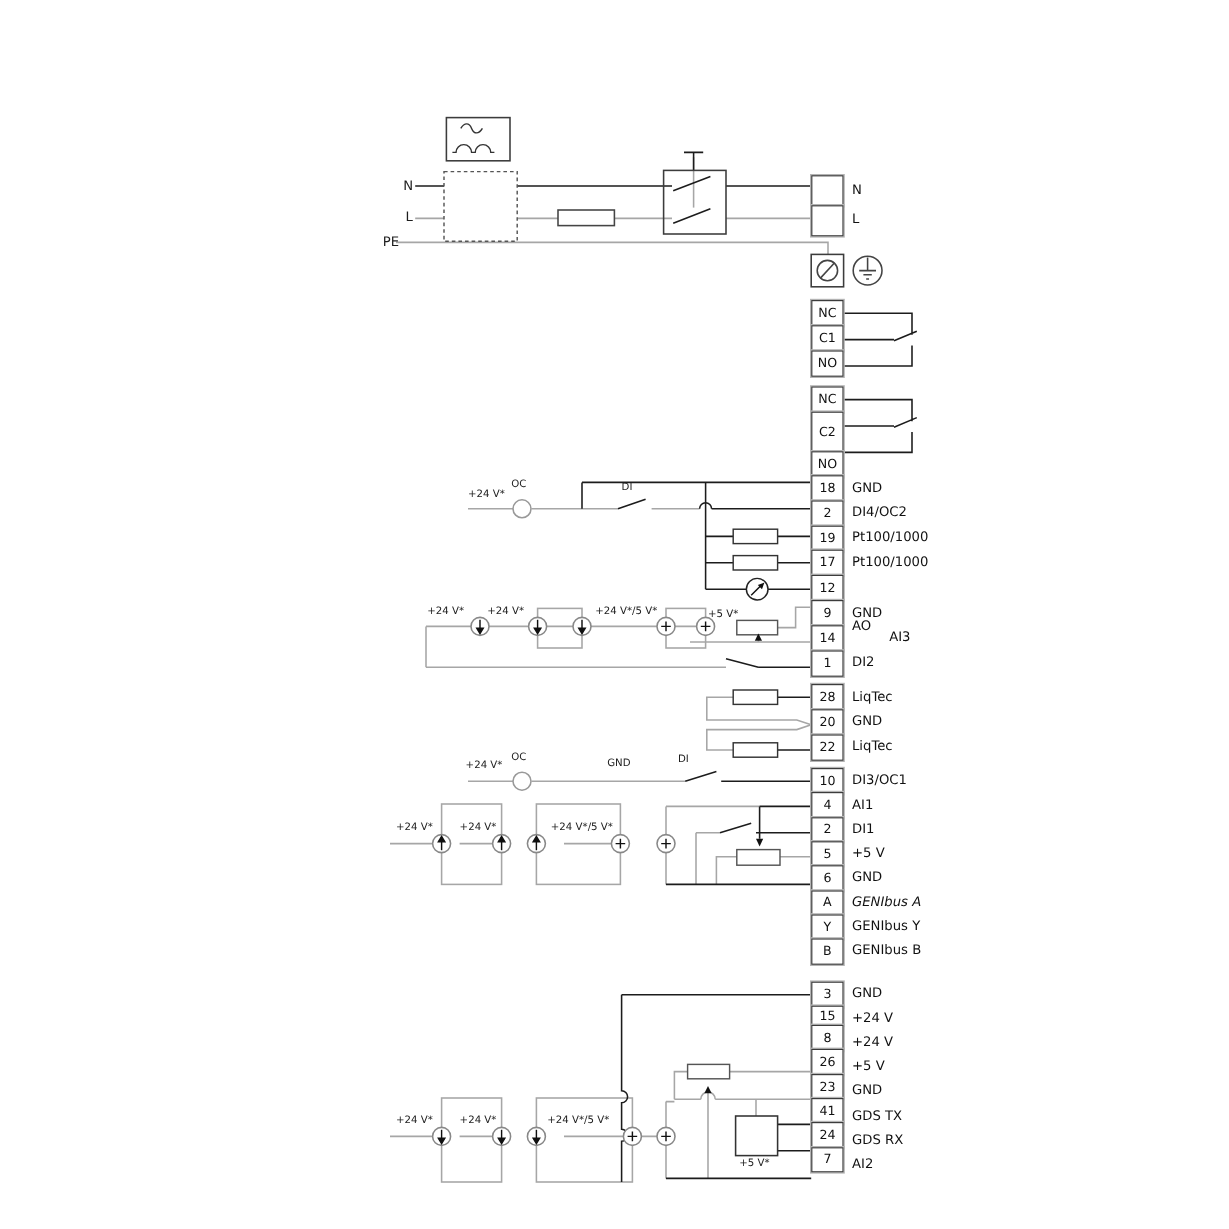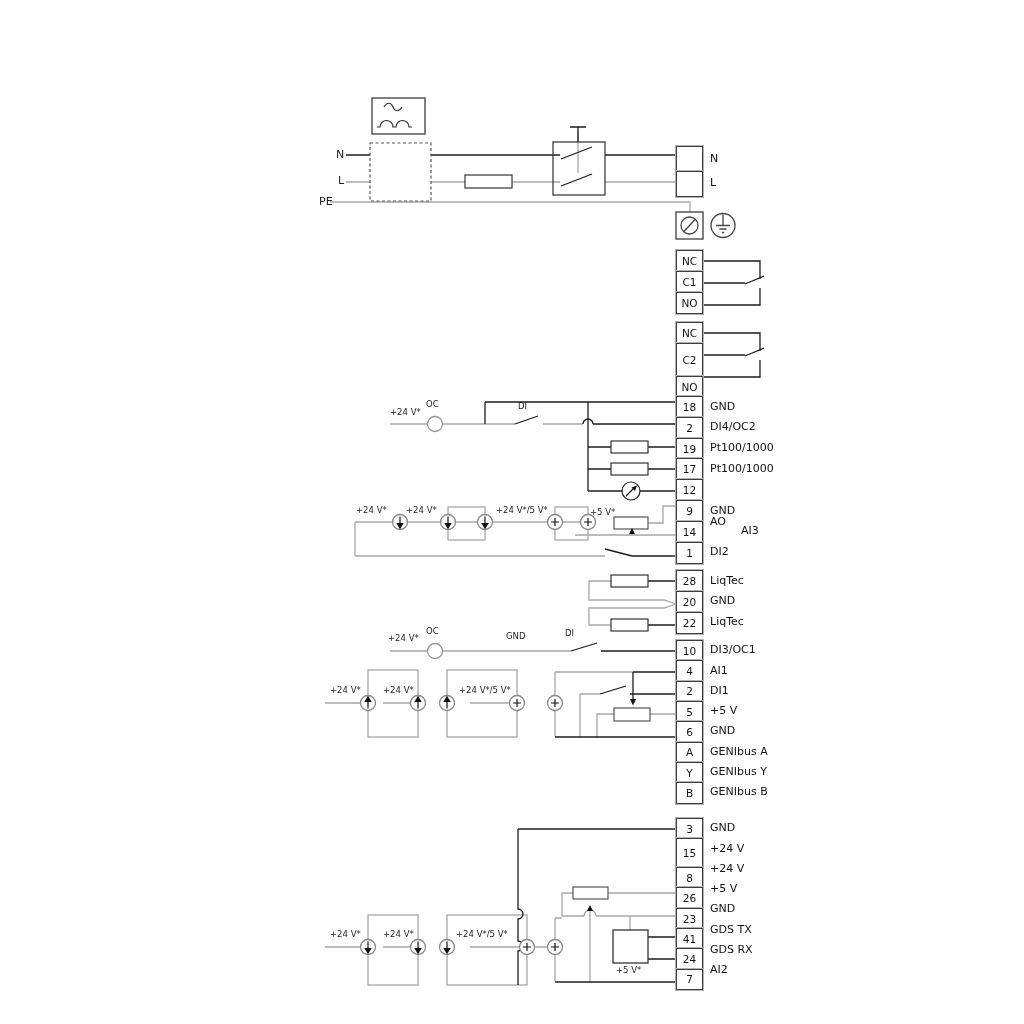--- a/index.html
+++ b/index.html
@@ -274,30 +274,30 @@
       <div class="tlabel" style="top: -1px; height: 21.5px;">DI3/OC1</div>
       <div class="tcell" style="height: 21.5px; margin-top: -1.2px;">4</div>
       <div class="tlabel" style="top: 19.3px; height: 21.5px;">AI1</div>
       <div class="tcell" style="height: 21.5px; margin-top: -1.2px;">2</div>
       <div class="tlabel" style="top: 39.6px; height: 21.5px;">DI1</div>
       <div class="tcell" style="height: 21.5px; margin-top: -1.2px;">5</div>
       <div class="tlabel" style="top: 59.9px; height: 21.5px;">+5 V</div>
       <div class="tcell" style="height: 21.5px; margin-top: -1.2px;">6</div>
       <div class="tlabel" style="top: 80.2px; height: 21.5px;">GND</div>
       <div class="tcell" style="height: 21.5px; margin-top: -1.2px;">A</div>
-      <div class="tlabel" style="top: 100.5px; height: 21.5px;">GENIbus A</div>
+      <div class="tlabel" style="top: 100.5px; height: 21.5px; font-style: italic;">GENIbus A</div>
       <div class="tcell" style="height: 21.5px; margin-top: -1.2px;">Y</div>
       <div class="tlabel" style="top: 120.8px; height: 21.5px;">GENIbus Y</div>
       <div class="tcell" style="height: 21.5px; margin-top: -1.2px;">B</div>
       <div class="tlabel" style="top: 141.1px; height: 21.5px;">GENIbus B</div>
     </div>
 <div class="tgroup" style="top: 818px;">
       <div class="tcell" style="height: 21.5px;">3</div>
       <div class="tlabel" style="top: -1px; height: 21.5px;">GND</div>
-      <div class="tcell" style="height: 30px; margin-top: -1.2px;">15</div>
+      <div class="tcell" style="height: 17px; margin-top: -1.2px;">15</div>
       <div class="tlabel" style="top: 19.3px; height: 21.5px;">+24 V</div>
       <div class="tcell" style="height: 21.5px; margin-top: -1.2px;">8</div>
       <div class="tlabel" style="top: 39.6px; height: 21.5px;">+24 V</div>
       <div class="tcell" style="height: 21.5px; margin-top: -1.2px;">26</div>
       <div class="tlabel" style="top: 59.9px; height: 21.5px;">+5 V</div>
       <div class="tcell" style="height: 21.5px; margin-top: -1.2px;">23</div>
       <div class="tlabel" style="top: 80.2px; height: 21.5px;">GND</div>
       <div class="tcell" style="height: 21.5px; margin-top: -1.2px;">41</div>
       <div class="tlabel" style="top: 100.5px; height: 21.5px;">GDS TX</div>
       <div class="tcell" style="height: 21.5px; margin-top: -1.2px;">24</div>

